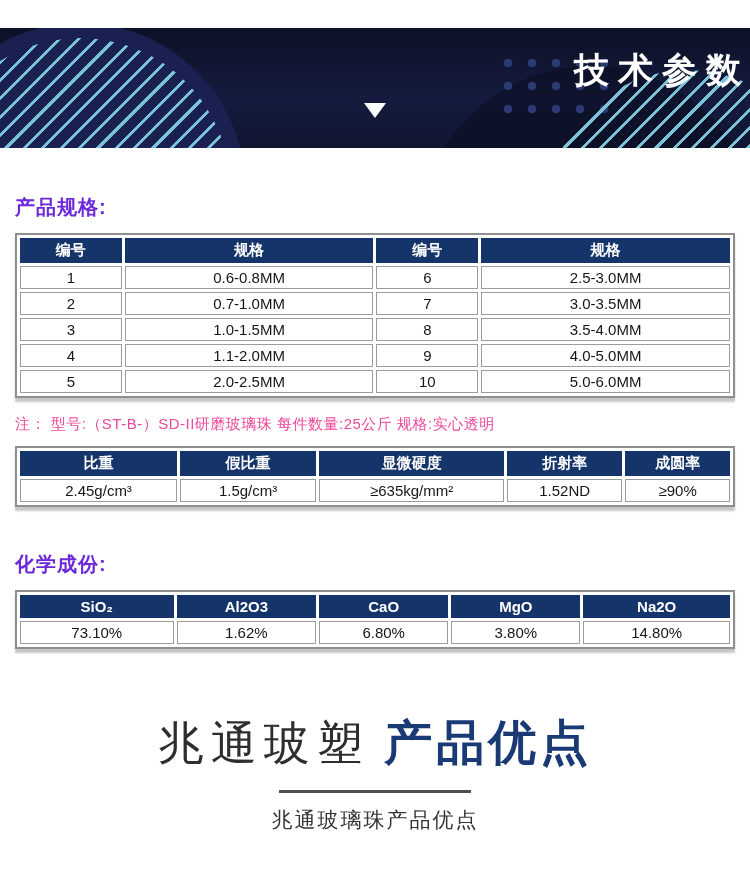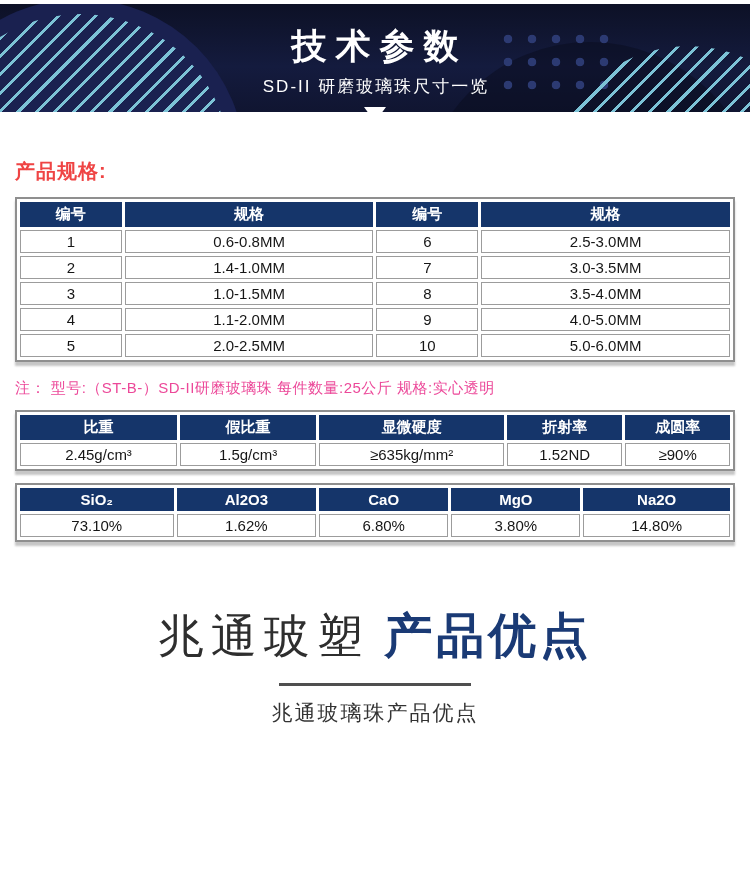--- a/index.html
+++ b/index.html
@@ -2,23 +2,23 @@
 <html><head>
 <meta charset="utf-8">
 <style>
   html,body{margin:0;padding:0;}
   body{
     width:750px;height:870px;overflow:hidden;background:#ffffff;
     font-family:"Liberation Sans","DejaVu Sans",sans-serif;
   }
   
   .banner{
-    position:relative;margin-top:4px;height:108px;overflow:hidden;
+    position:relative;margin-top:28px;height:120px;overflow:hidden;
     background:linear-gradient(180deg,#0d1126 0%,#141b3e 58%,#101531 100%);
-    text-align:center;color:#fff;
+    text-align:right;color:#fff;
   }
   .circle-light{
     position:absolute;width:330px;height:330px;border-radius:50%;
     background:#1a2150;left:-85px;top:-5px;
   }
   .stripes{
     position:absolute;border-radius:50%;
     background:repeating-linear-gradient(135deg,#7cc2d6 0 3px,transparent 3px 13px);
   }
   .stripes-left{width:300px;height:300px;left:-70px;top:10px;}
@@ -40,21 +40,21 @@
     position:relative;margin-top:5px;font-size:17px;letter-spacing:2px;text-indent:2px;
   }
   .tri{
     position:relative;width:0;height:0;margin:9px auto 0;
     border-left:11px solid transparent;border-right:11px solid transparent;
     border-top:15px solid #ffffff;
   }
   
   main{padding:0 15px;}
   .section-title{
-    font-size:20px;font-weight:bold;color:#ef4444;margin:0;letter-spacing:1px;
+    font-size:20px;font-weight:bold;color:#6d28d9;margin:0;letter-spacing:1px;
   }
   #spec-title{margin-top:46px;}
   #physical-title{margin-top:42px;}
   #chemical-title{margin-top:44px;}
   table.data{
     width:100%;table-layout:fixed;margin-top:12px;
     border-collapse:separate;border-spacing:3px;
     border:2px solid #8f8f8f;background:#fff;
     box-shadow:0 4px 2px #c6c6c6;
   }
@@ -82,21 +82,20 @@
 </head>
 <body>
 
 <header class="banner">
   <div class="circle-light"></div>
   <div class="stripes stripes-left"></div>
   <div class="circle-dark"></div>
   <div class="dots"></div>
   <div class="stripes stripes-right"></div>
   <h1 class="banner-title">技术参数</h1>
-  <div class="banner-sub">SD-II 研磨玻璃珠尺寸一览</div>
   <div class="tri"></div>
 </header>
 
 <main>
   <h2 class="section-title" id="spec-title">产品规格:</h2>
   <table class="data">
       <colgroup>
         <col style="width: 14.5%;">
         <col style="width: 35.5%;">
         <col style="width: 14.5%;">
@@ -112,21 +111,21 @@
       </thead>
       <tbody>
         <tr>
           <td>1</td>
           <td>0.6-0.8MM</td>
           <td>6</td>
           <td>2.5-3.0MM</td>
         </tr>
         <tr>
           <td>2</td>
-          <td>1.4-1.0MM</td>
+          <td>0.7-1.0MM</td>
           <td>7</td>
           <td>3.0-3.5MM</td>
         </tr>
         <tr>
           <td>3</td>
           <td>1.0-1.5MM</td>
           <td>8</td>
           <td>3.5-4.0MM</td>
         </tr>
         <tr>
@@ -166,20 +165,21 @@
         <tr>
           <td>2.45g/cm³</td>
           <td>1.5g/cm³</td>
           <td>≥635kg/mm²</td>
           <td>1.52ND</td>
           <td>≥90%</td>
         </tr>
       </tbody>
     </table>
 
+  <h2 class="section-title" id="chemical-title">化学成份:</h2>
   <table class="data">
       <colgroup>
         <col style="width: 22%;">
         <col style="width: 20%;">
         <col style="width: 18.5%;">
         <col style="width: 18.5%;">
         <col style="width: 21%;">
       </colgroup>
       <thead>
         <tr>

